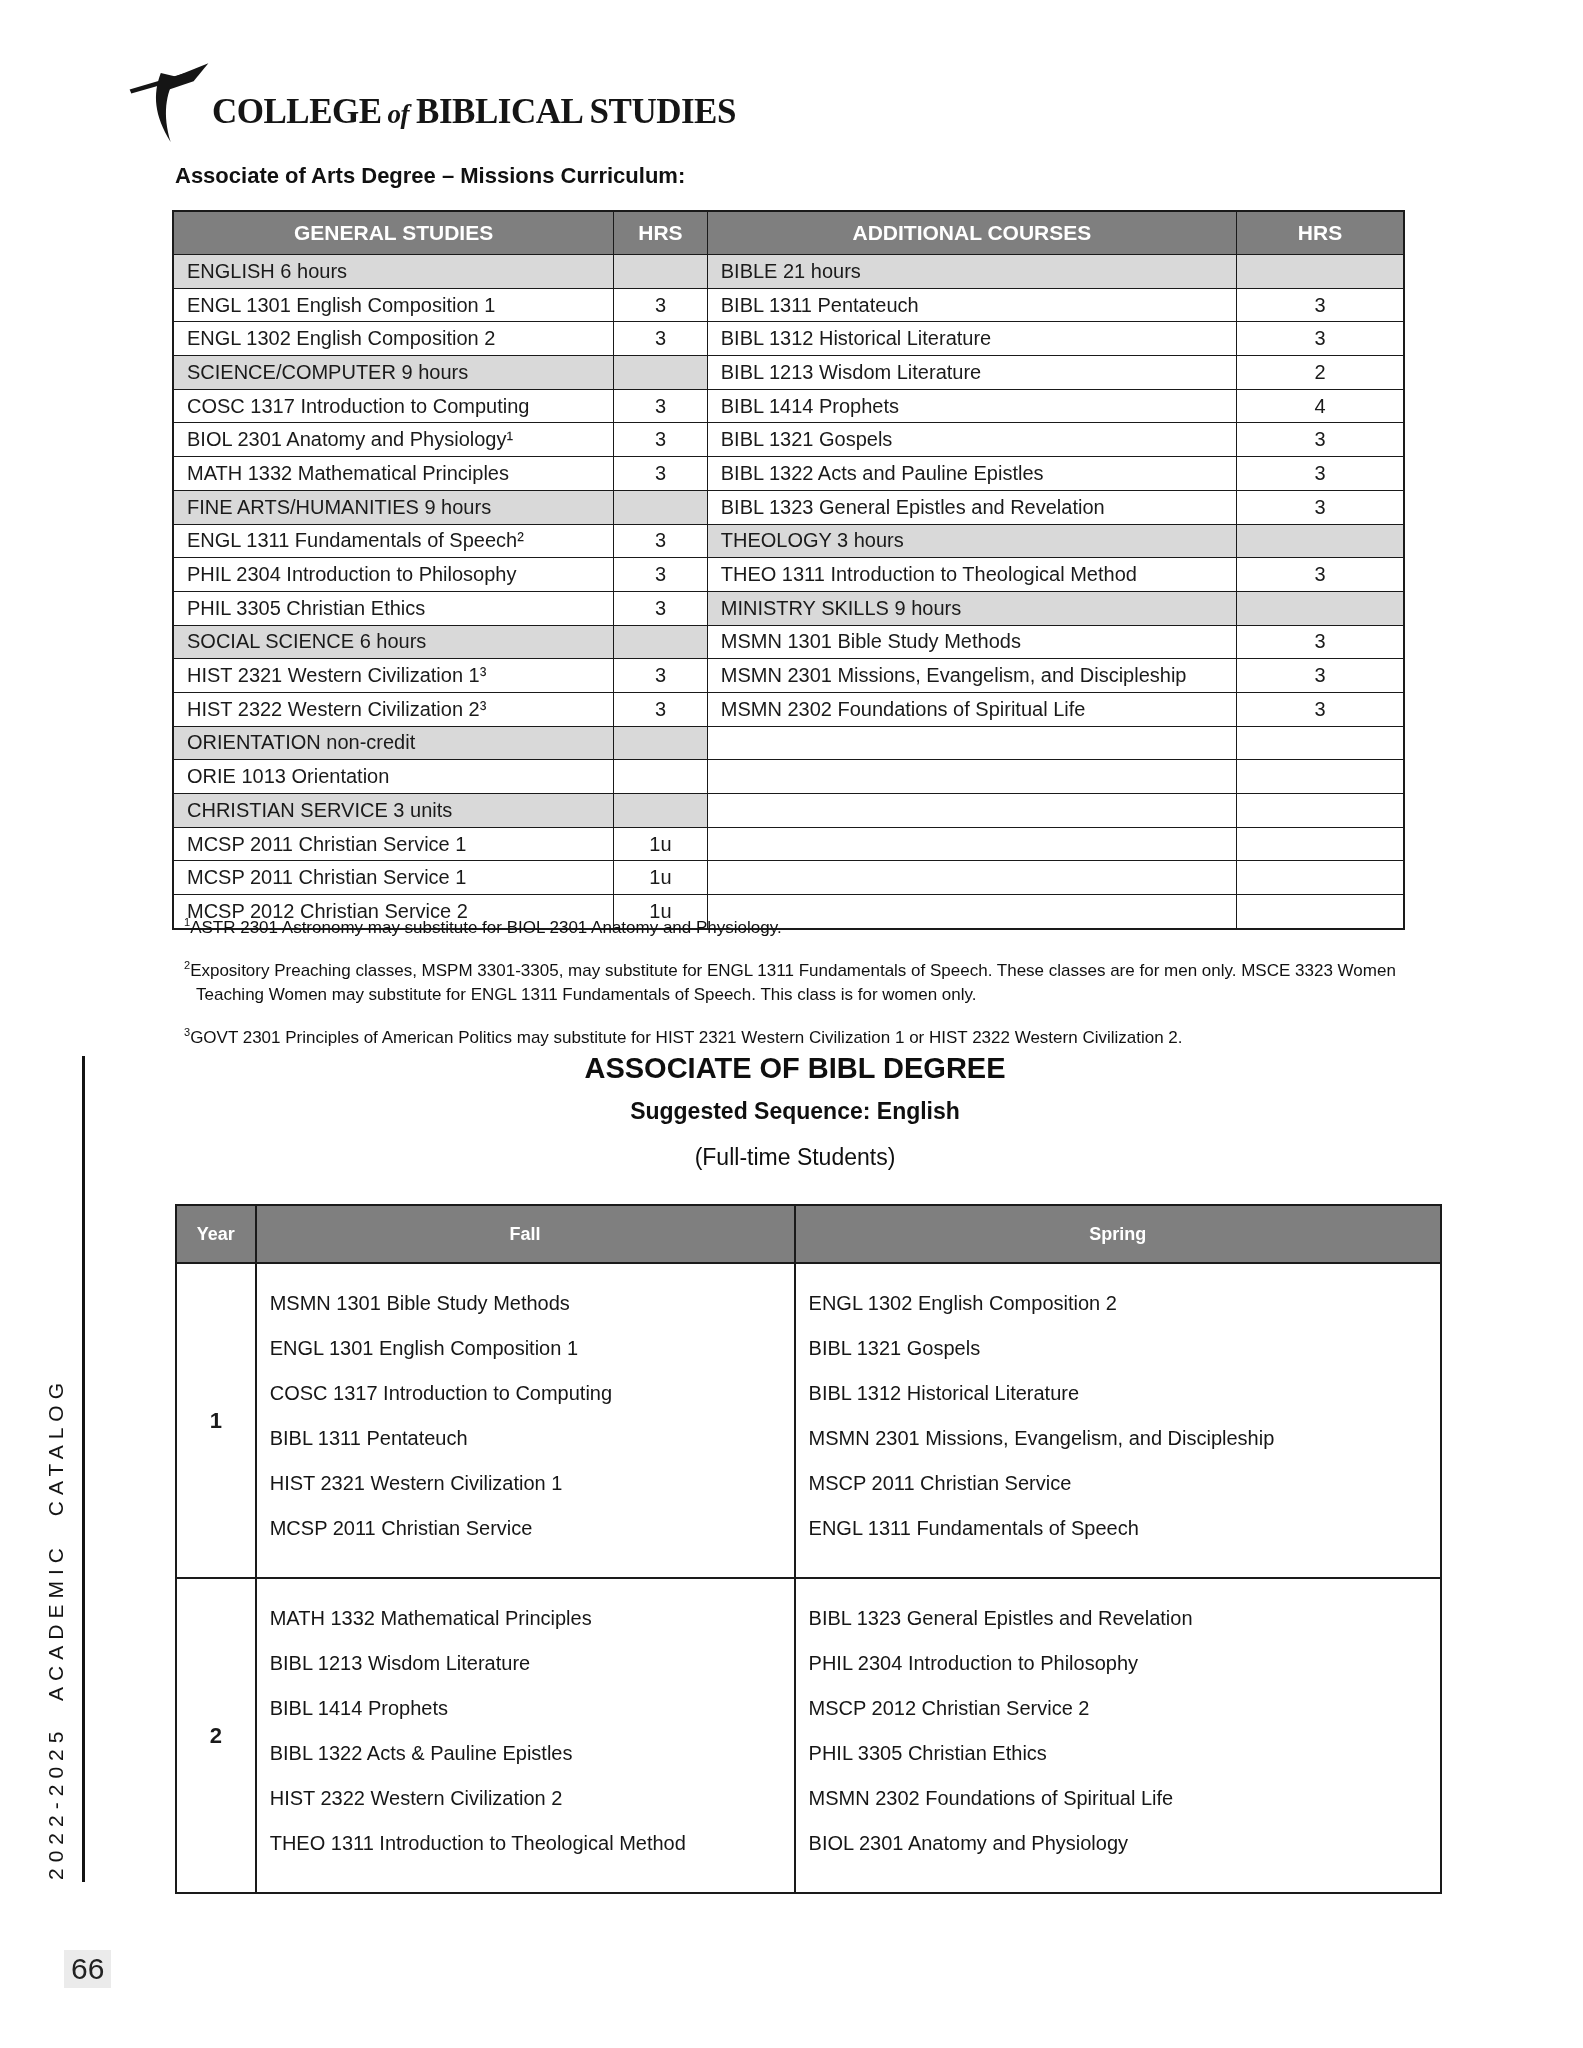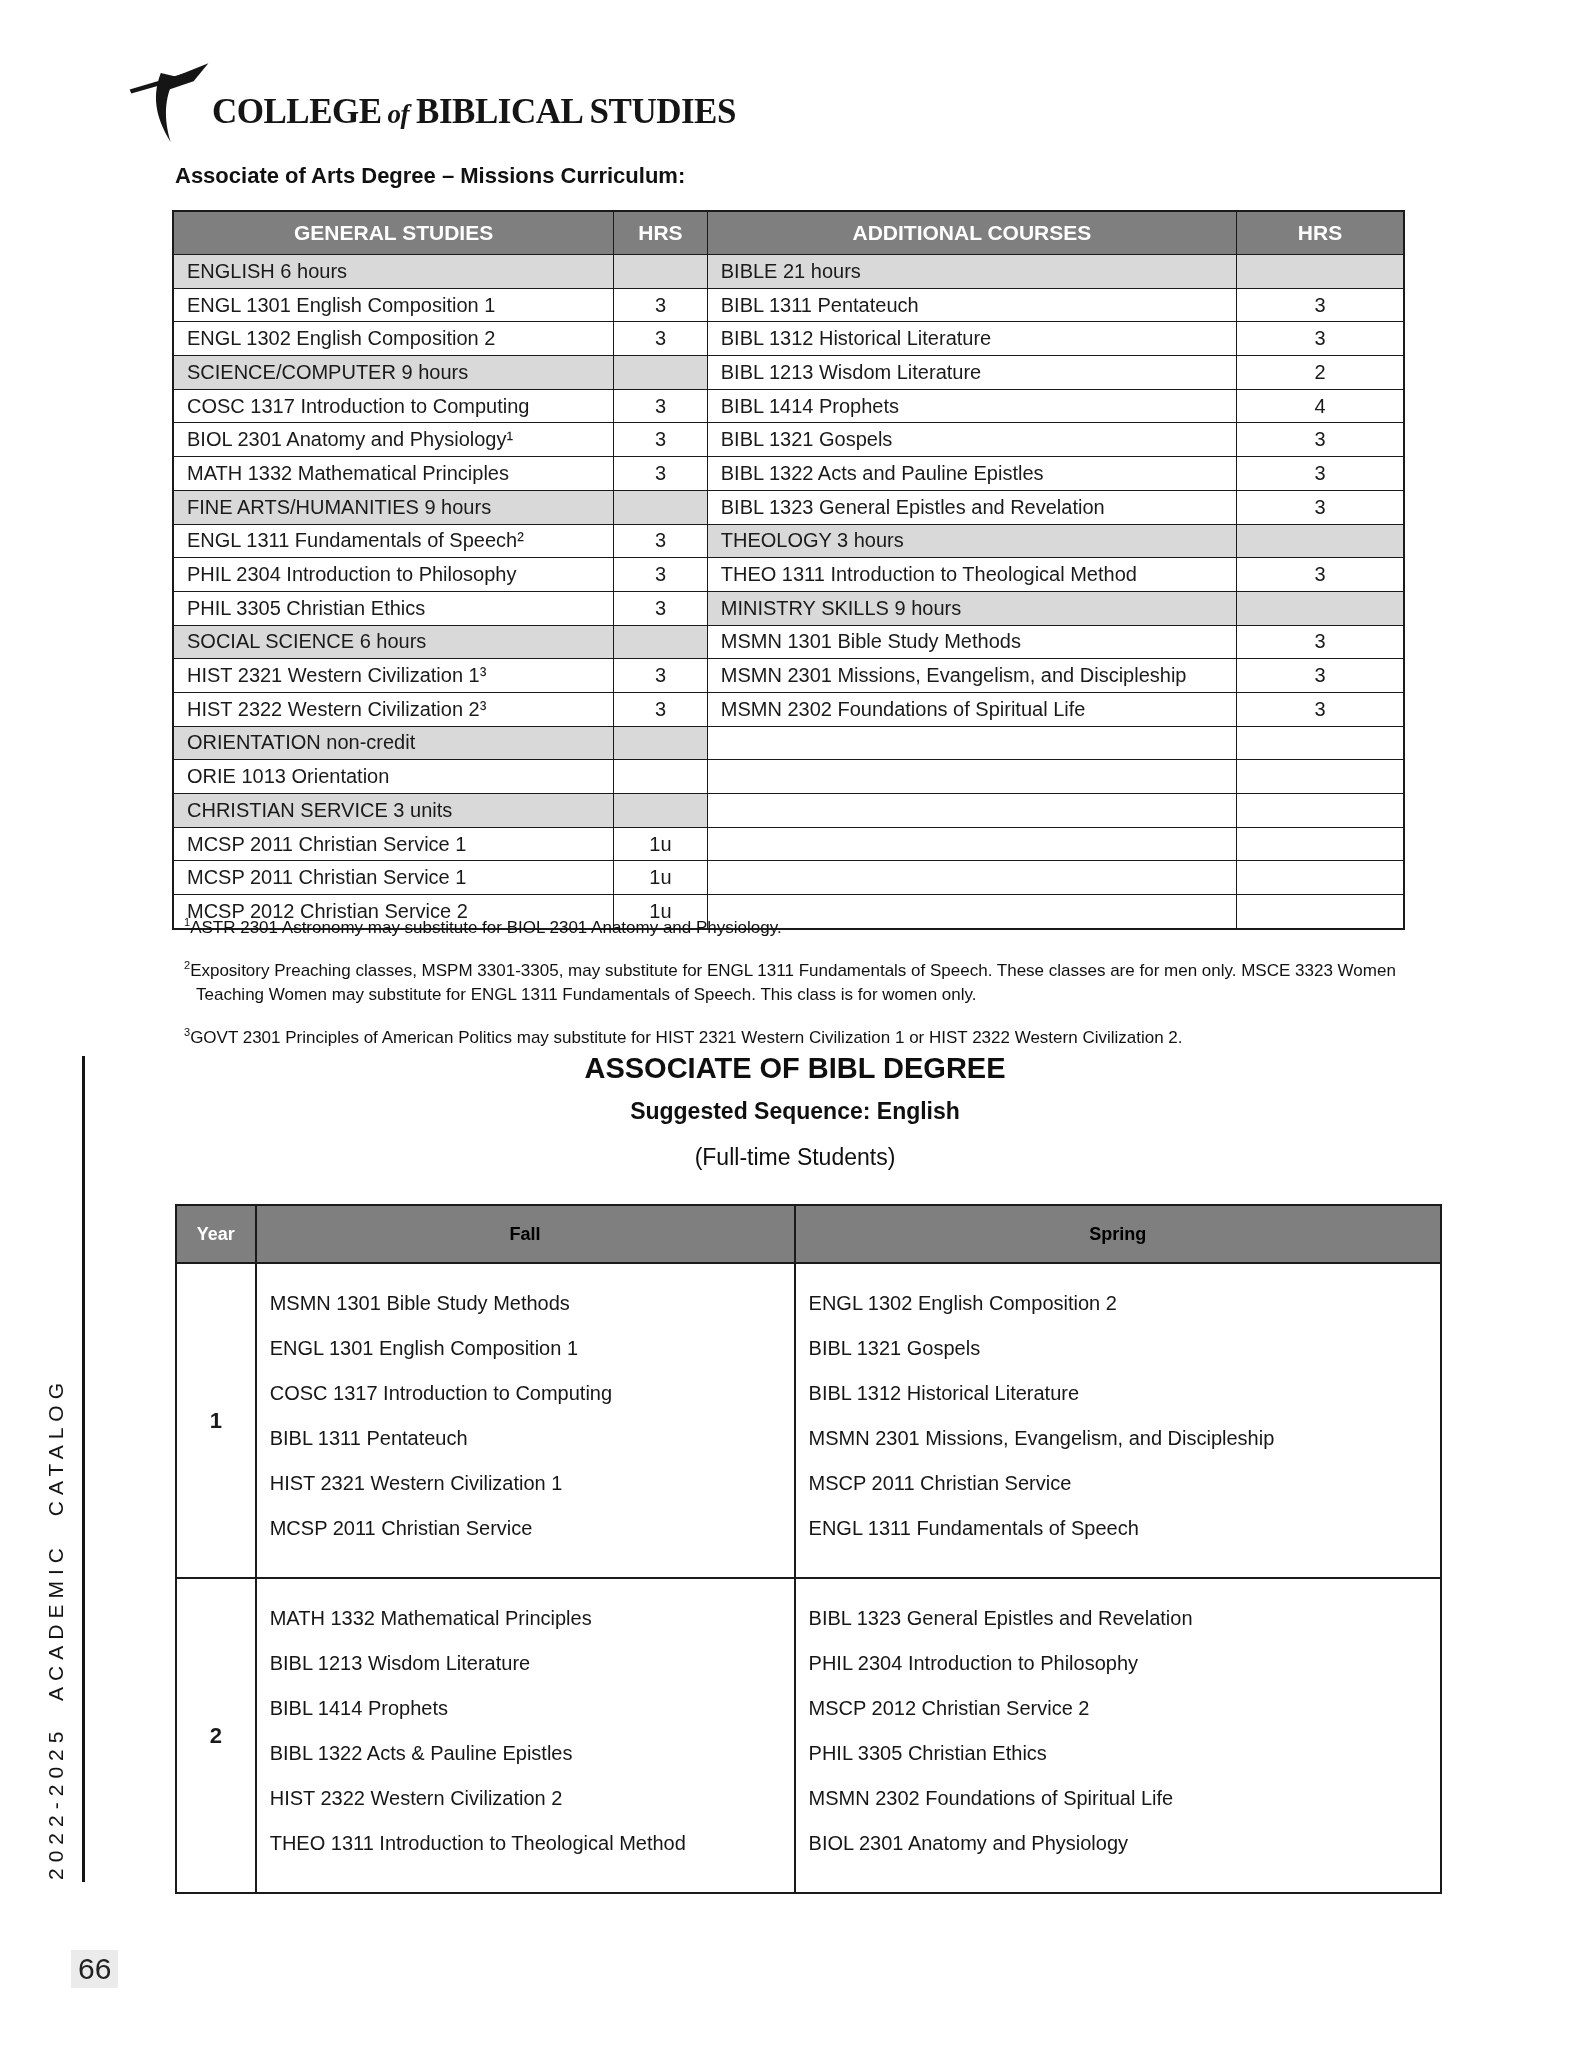--- a/index.html
+++ b/index.html
@@ -47,36 +47,36 @@
   table.lower{
     position:absolute;left:175px;top:1204px;width:1267px;
     border-collapse:collapse;table-layout:fixed;font-size:20px;
     border:2px solid #1a1a1a;
   }
   table.lower th{
     background:#7f7f7f;height:56px;border:2px solid #1a1a1a;
     font-size:18px;font-weight:bold;text-align:center;padding:0;
   }
   table.lower th.white{color:#ffffff;}
-  table.lower th.dark{color:#000000;}
+  table.lower th.dark{color:#ffffff;}
   table.lower td{border:2px solid #1a1a1a;vertical-align:top;height:296px;}
   table.lower td.year{
     vertical-align:middle;text-align:center;font-weight:bold;font-size:22px;
   }
   table.lower td.sem{padding:17px 0 0 13px;}
   .course-line{line-height:45px;white-space:nowrap;font-size:20px;color:#161616;}
   
   .side-rule{position:absolute;left:82px;top:1056px;width:3px;height:826px;background:#141414;}
   .side-text{
     position:absolute;left:44px;top:1880px;width:562px;height:32px;
     transform-origin:0 0;transform:rotate(-90deg);
     font-size:21px;letter-spacing:6px;word-spacing:14px;color:#141414;white-space:nowrap;
   }
   .page-num{
-    position:absolute;left:71px;top:1950px;font-size:30px;color:#222;
+    position:absolute;left:64px;top:1950px;font-size:30px;color:#222;
     background:#ebebeb;padding:2px 7px;
   }
 </style>
 </head>
 <body>
 
 <div>
 
   <div class="logo">
     <svg class="logo-icon" viewBox="0 0 100 100" xmlns="http://www.w3.org/2000/svg">

